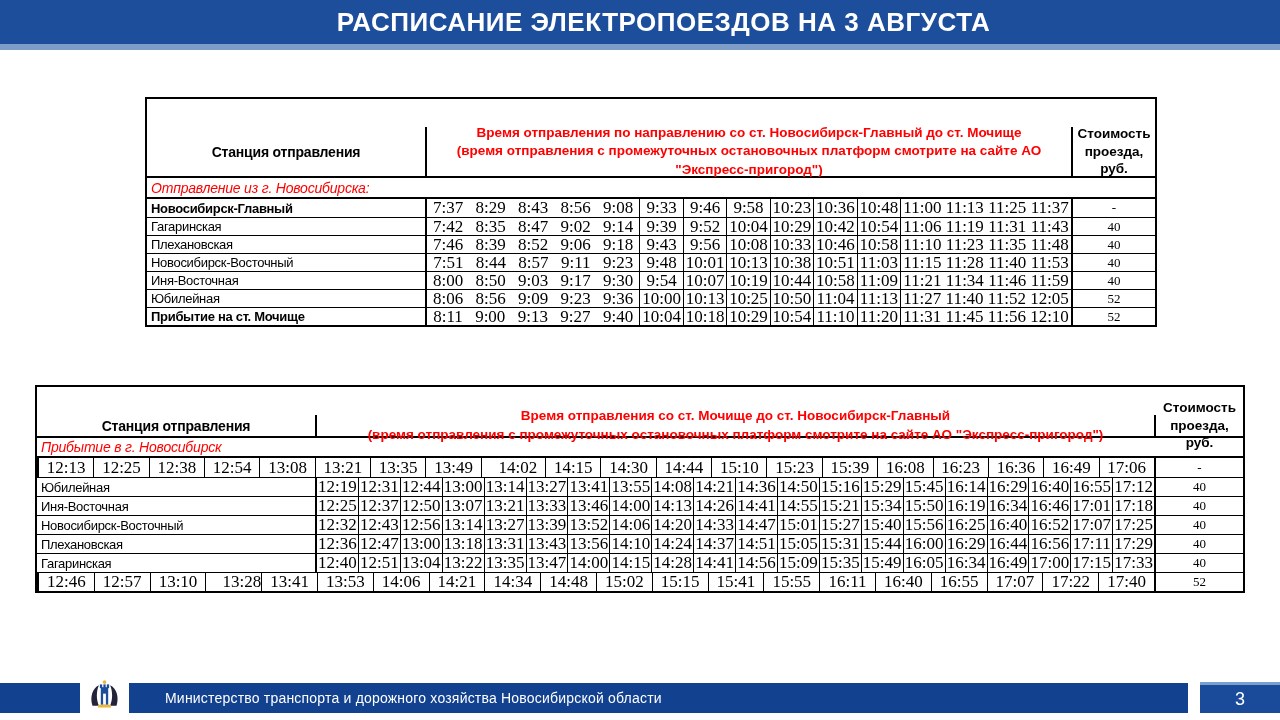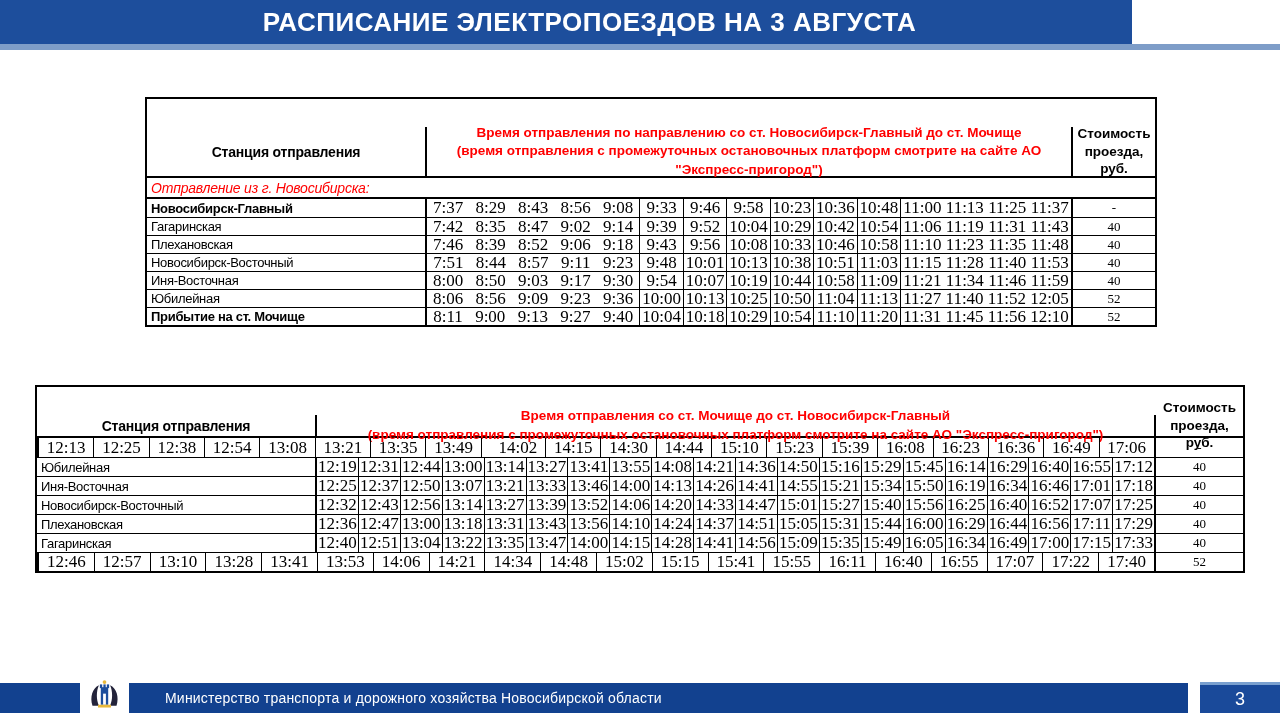--- a/index.html
+++ b/index.html
@@ -1,21 +1,21 @@
 <!DOCTYPE html>
 <html><head>
 <meta charset="utf-8">
 <style>
   * { margin:0; padding:0; box-sizing:border-box; }
   html,body { width:1280px; height:720px; background:#fff; overflow:hidden;
               font-family:"Liberation Sans", sans-serif; }
   .slide { position:relative; width:1280px; height:720px; background:#fff; }
 
   
-  .titlebar { position:absolute; left:0; top:0; width:1132px; height:44px;
+  .titlebar { position:absolute; left:0; top:0; width:1280px; height:44px;
               background:#1d4e9c; display:flex; align-items:center; justify-content:center;padding-left:47px; }
   .titlebar h1 { color:#fff; font-size:26px; font-weight:bold; letter-spacing:.5px; }
   .title-strip { position:absolute; left:0; top:44px; width:1280px; height:6px; background:#7e9dc8; }
 
   
   .tbl { position:absolute; border:2px solid #000; background:#fff; }
   .tbl1 { left:145px; top:97px;  width:1012px; }
   .tbl2 { left:35px;  top:385px; width:1210px; }
 
   .thead { display:flex; border-bottom:2px solid #000; }
@@ -345,20 +345,21 @@
 
   <section class="tbl tbl2">
     <div class="thead">
       <div class="th th-station">Станция отправления</div>
       <div class="th th-times">
         <div>Время отправления со ст. Мочище до ст. Новосибирск-Главный</div>
         <div>(время отправления с промежуточных остановочных платформ смотрите на сайте АО "Экспресс-пригород")</div>
       </div>
       <div class="th th-cost">Стоимость проезда, руб.</div>
     </div>
+    <div class="band">Прибытие в г. Новосибирск</div>
     <div class="tbody" id="t2body">
         <div class="tr bold">
           <div class="td td-times">
             <div class="grp" style="flex-grow: 1;">
               <span>12:13</span>
             </div>
             <div class="grp" style="flex-grow: 1;">
               <span>12:25</span>
             </div>
             <div class="grp" style="flex-grow: 1;">
@@ -752,21 +753,21 @@
           <div class="td td-times">
             <div class="grp" style="flex-grow: 1;">
               <span>12:46</span>
             </div>
             <div class="grp" style="flex-grow: 1;">
               <span>12:57</span>
             </div>
             <div class="grp" style="flex-grow: 1;">
               <span>13:10</span>
             </div>
-            <div class="grp" style="flex-grow: 1;">
+            <div class="grp" style="flex-grow: 1; justify-content: flex-end;">
               <span>13:28</span>
             </div>
             <div class="grp" style="flex-grow: 1;">
               <span>13:41</span>
             </div>
             <div class="grp" style="flex-grow: 1;">
               <span>13:53</span>
             </div>
             <div class="grp" style="flex-grow: 1;">
               <span>14:06</span>

